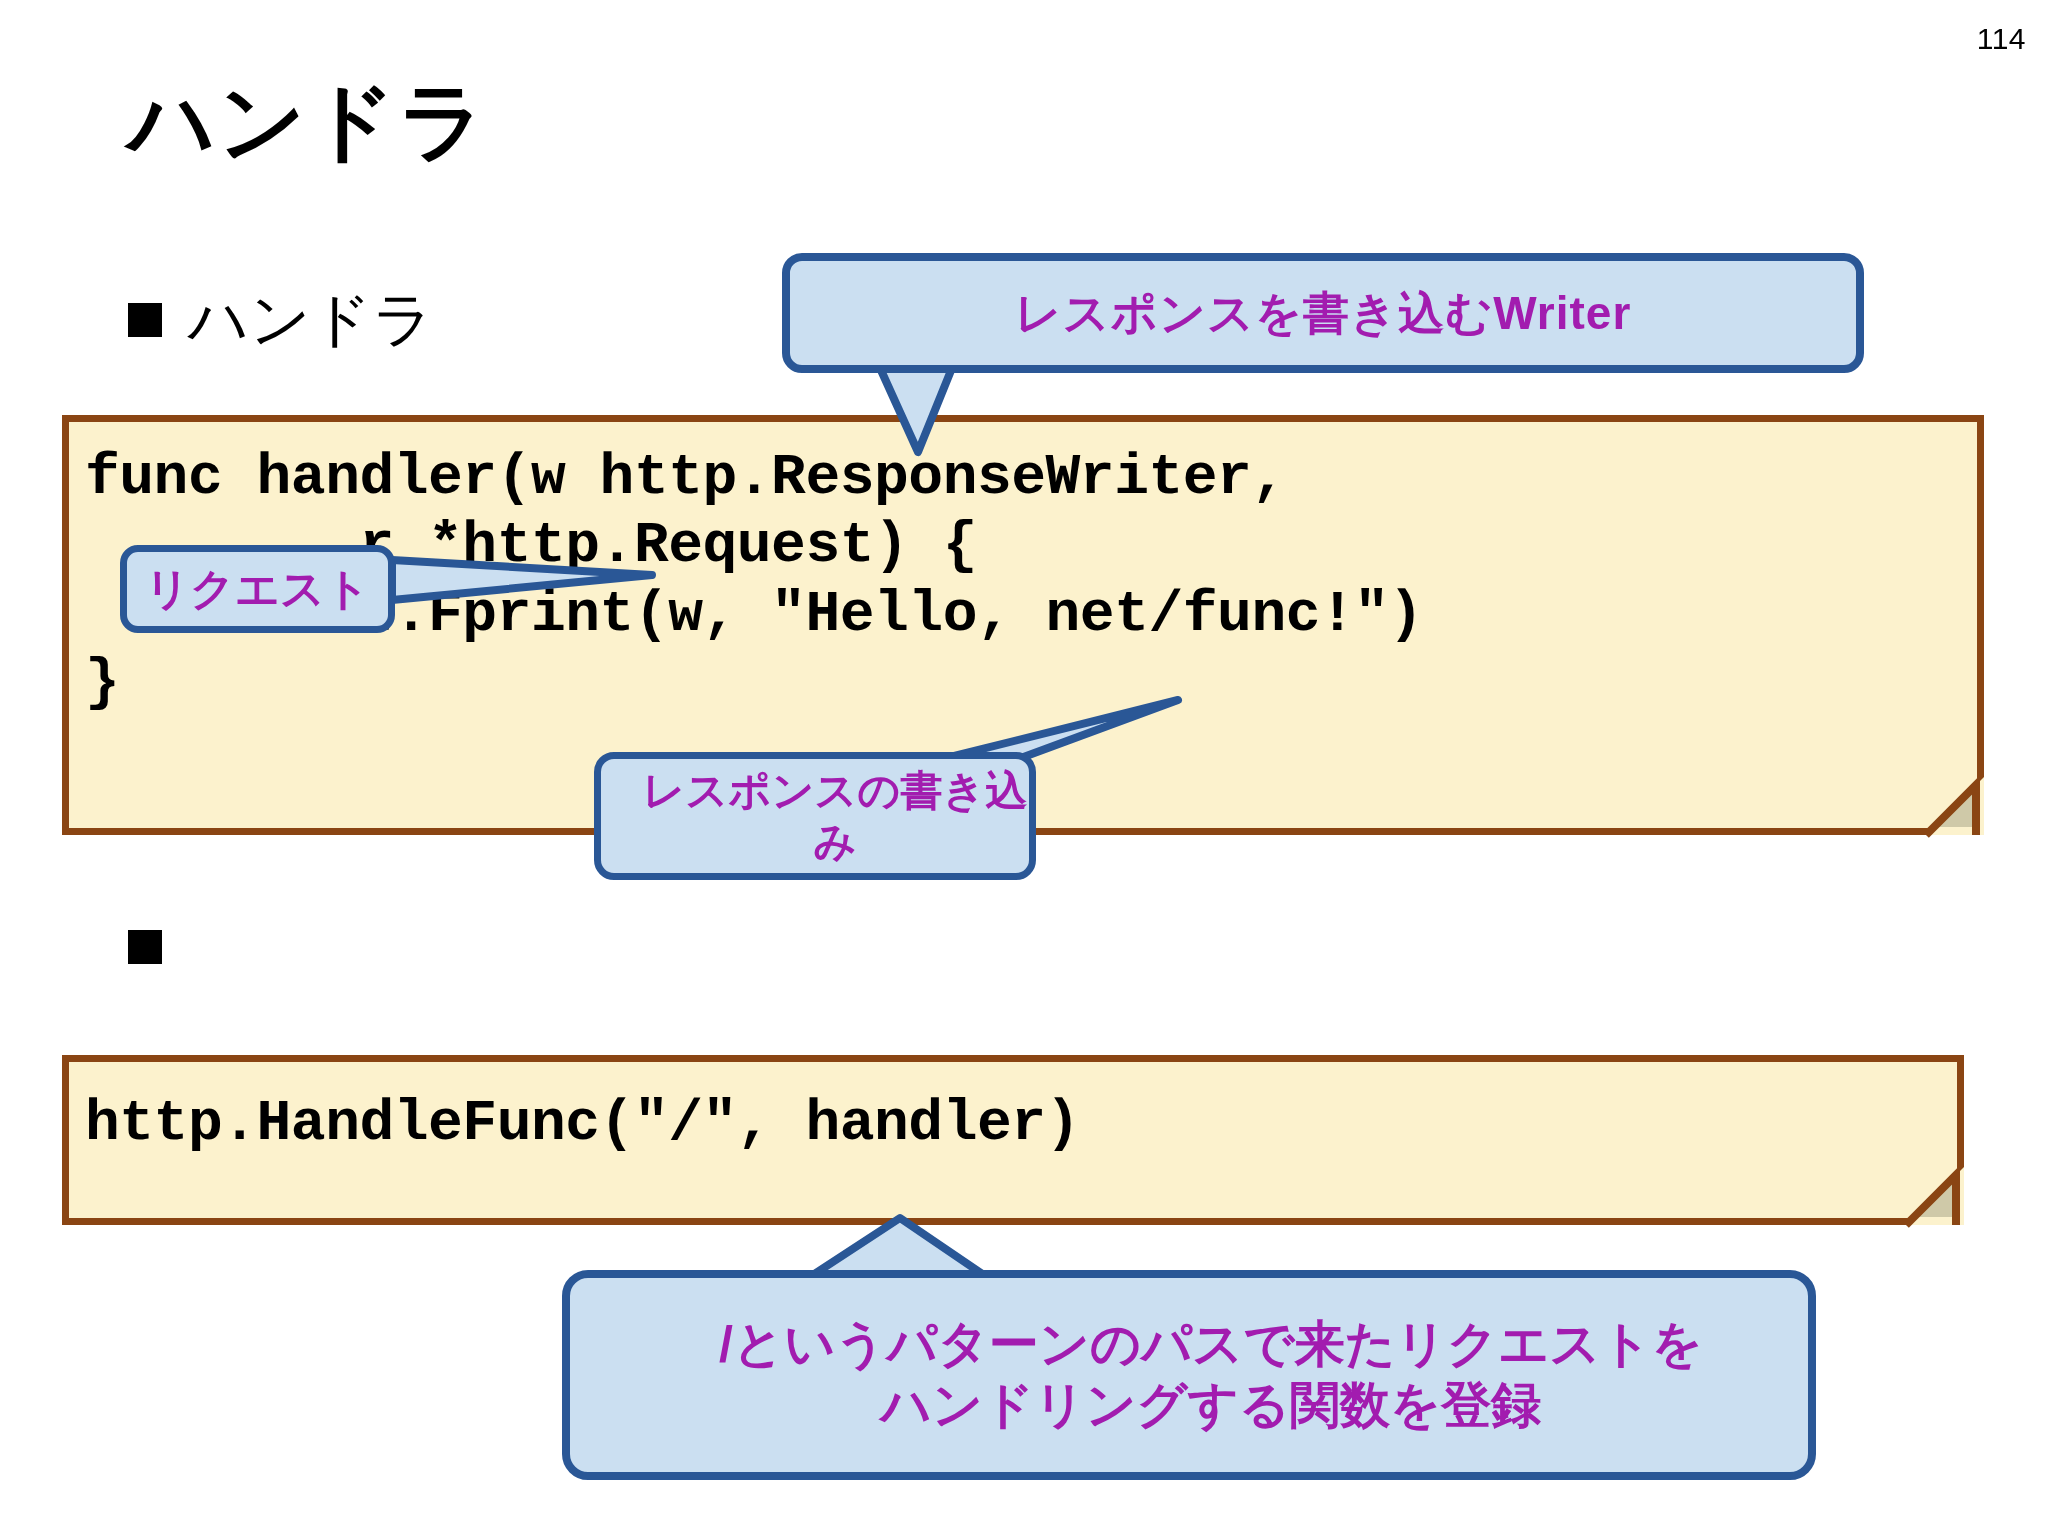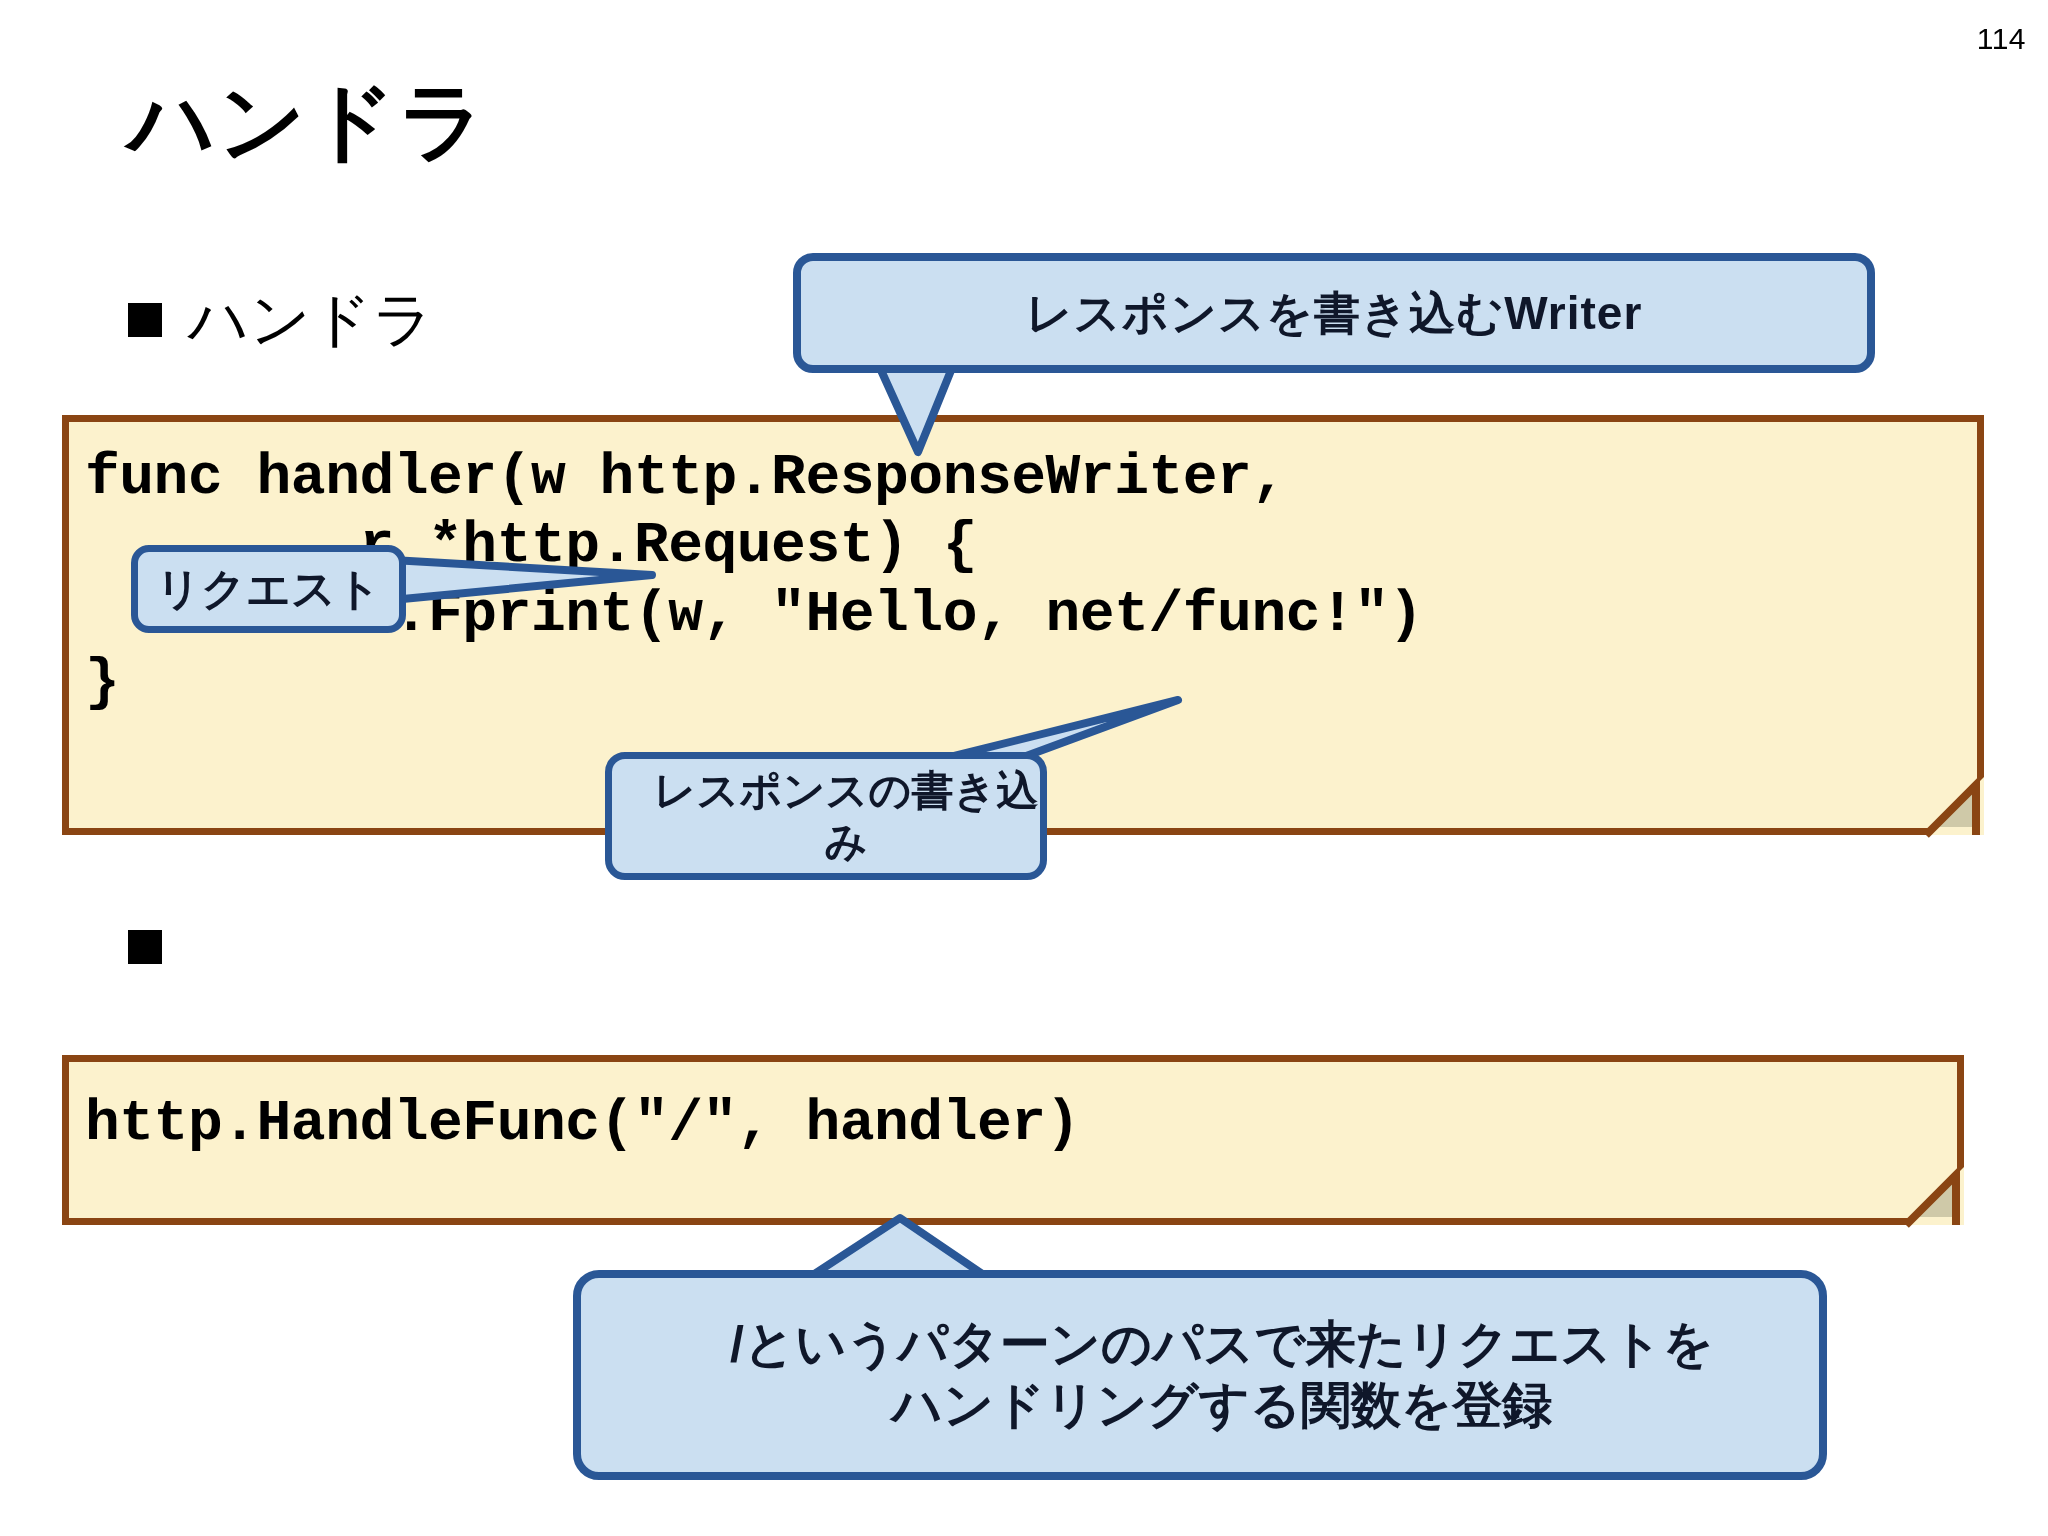--- a/index.html
+++ b/index.html
@@ -96,26 +96,25 @@
 
   
   .callout {
     position: absolute;
     background: #CBDFF1;
     border: 8px solid #2A5796;
     border-radius: 22px;
     display: flex;
     align-items: center;
     justify-content: center;
-    color: #0f172a;
+    color: #a21caf;
     font-weight: bold;
     font-family: "Liberation Sans", sans-serif;
     text-align: center;
     white-space: pre-line;
-    margin-left: 11px;
   }
   .callout .callout-text { display: block; line-height: 1.22; }
 
   
   #callout-writer {
     left: 782px; top: 253px; width: 1082px; height: 120px;
     font-size: 46px;
     border-radius: 20px;
   }
   #callout-writer .callout-text { letter-spacing: 1px; }

